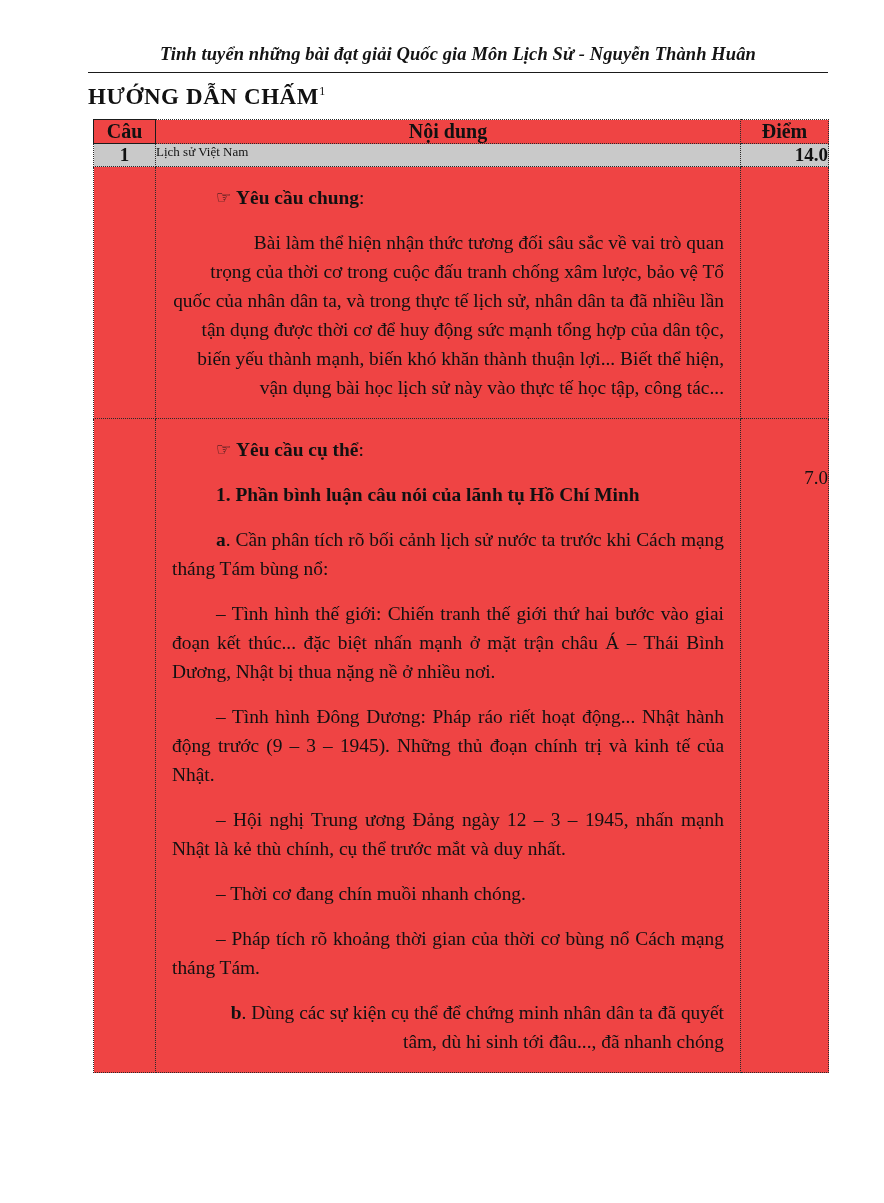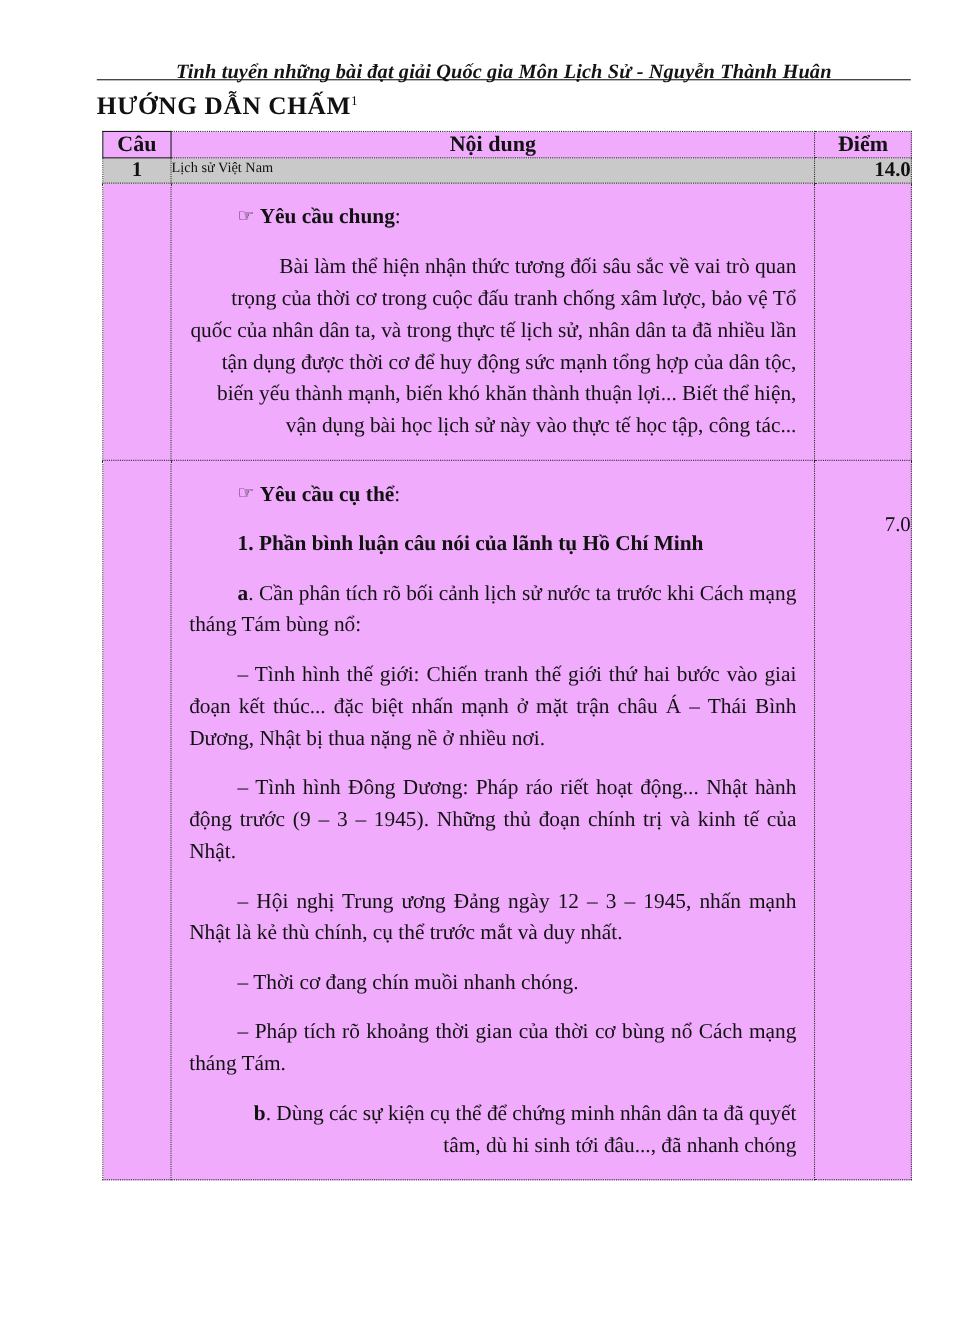--- a/index.html
+++ b/index.html
@@ -21,21 +21,21 @@
     position: absolute;
     left: 0; top: 0;
     width: 884px;
     height: 1203px;
   }
 
   
   .running-header {
     position: absolute;
     left: 88px;
-    top: 56px;
+    top: 44px;
     width: 740px;
     text-align: center;
     font-style: italic;
     font-weight: bold;
     font-size: 18.5px;
     letter-spacing: 0.1px;
     white-space: nowrap;
     color: #141414;
   }
   .header-rule {
@@ -73,21 +73,21 @@
     top: 119px;
     width: 735px;
     border-collapse: collapse;
     table-layout: fixed;
   }
   .grade-table td,
   .grade-table th {
     vertical-align: top;
     padding: 0;
     border: 1.5px dotted #2a2a2a;
-    background: #f0abfc;
+    background: #ef4444;
   }
 
   .col-cau   { width: 62px; }
   .col-noi   { width: 585px; }
   .col-diem  { width: 88px; }
 
   
   .hdr-cell {
     text-align: center;
     font-weight: bold;

